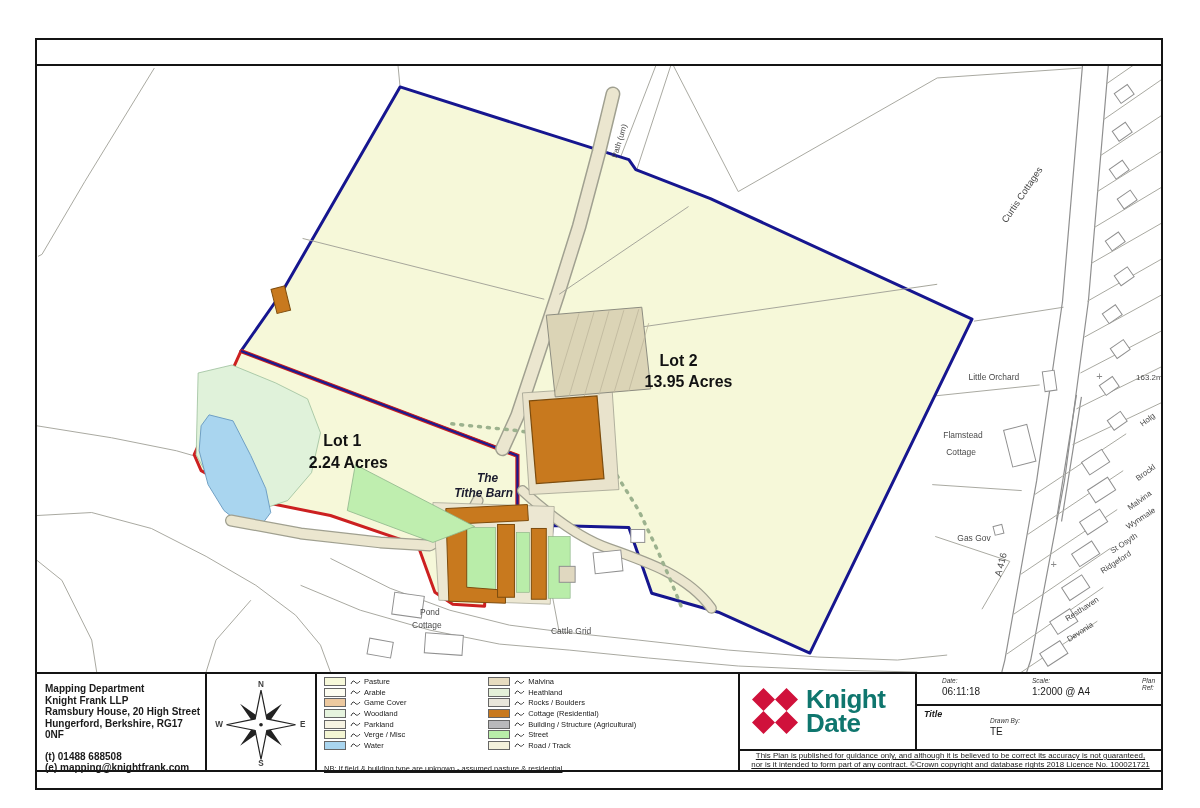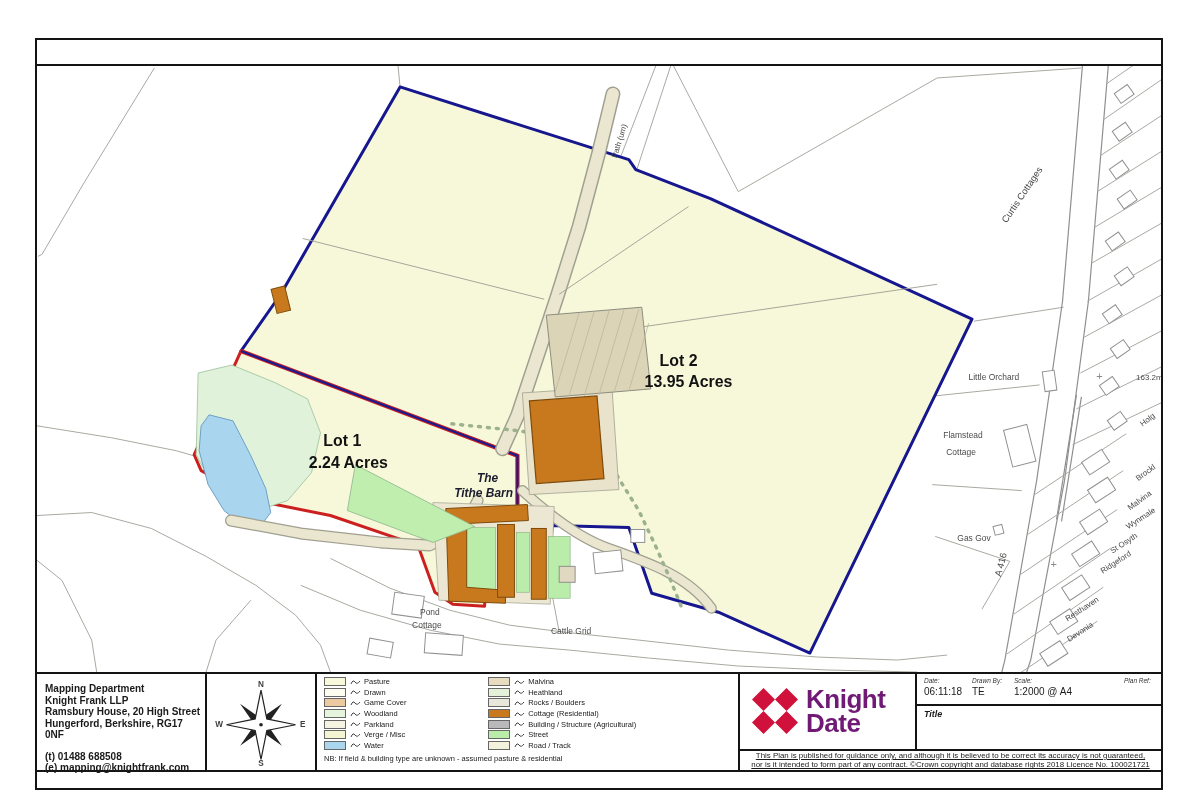--- a/index.html
+++ b/index.html
@@ -19,33 +19,33 @@
   .cell-compass{width:108px;border-right:2px solid #141414;display:flex;align-items:center;justify-content:center;}
   .cell-legend{width:423px;border-right:2px solid #141414;padding:3px 7px 0 7px;box-sizing:border-box;}
   .legend-title{font-size:12px;font-weight:bold;margin-bottom:1px;}
   .legend-cols{display:flex;}
   .legend-col1{width:165px;}
   .legend-col2{width:244px;}
   .legend-row{display:flex;align-items:center;height:9.6px;margin-bottom:1px;}
   .swatch{width:20px;height:7px;border:1px solid #666;margin-right:4px;flex:none;}
   .squig{margin-right:3px;flex:none;display:flex;align-items:center;}
   .legend-label{font-size:7.5px;white-space:nowrap;}
-  .legend-note{font-size:7.5px;margin-top:3px;}
+  .legend-note{font-size:7.5px;margin-top:13px;text-decoration:underline;}
 
   .cell-right{flex:1;display:flex;flex-direction:column;min-width:0;}
   .row-top{display:flex;height:75px;}
   .cell-kf{width:177px;border-right:2px solid #141414;display:flex;align-items:center;
            padding-left:12px;box-sizing:border-box;}
   .kf-text{margin-left:8px;font-size:26px;line-height:24px;font-weight:bold;letter-spacing:-0.5px;}
   .cell-titleblock{flex:1;display:flex;flex-direction:column;min-width:0;}
-  .tb-row1{height:30px;border-bottom:2px solid #141414;display:flex;padding-left:7px;}
+  .tb-row1{height:30px;border-bottom:2px solid #141414;display:flex;padding-left:25px;}
   .tb-field{padding-top:3px;}
   .tb-field .lbl{font-size:6.5px;font-style:italic;color:#333;}
   .tb-field .val{font-size:10px;margin-top:2px;}
-  .f-date{width:48px;}.f-drawn{width:42px;}.f-scale{width:110px;}.f-ref{flex:1;}
+  .f-date{width:48px;}.f-drawn{width:42px;margin-top:40px;}.f-scale{width:110px;}.f-ref{flex:1;}
   .tb-title{flex:1;padding:3px 0 0 7px;font-size:9px;font-weight:bold;font-style:italic;}
   .disclaimer{flex:1;border-top:0;display:flex;flex-direction:column;align-items:center;
               justify-content:center;font-size:7.9px;line-height:9.6px;text-align:center;}
 
   text{font-family:"Liberation Sans",sans-serif;fill:#3d3d3d;}
   .t-lot{font-size:16px;font-weight:bold;fill:#121212;}
   .t-barn{font-size:12px;font-weight:bold;font-style:italic;fill:#1b1b2e;}
   .t-sm{font-size:8.5px;fill:#4a4a4a;}
   .t-xs{font-size:8px;fill:#4a4a4a;}
   .t-road{font-size:9.5px;fill:#474747;}
@@ -275,21 +275,21 @@
               </span>
             <span class="legend-label">Pasture</span>
           </div>
           <div class="legend-row">
             <span class="swatch" style="background:#fdfdf0"></span>
             <span class="squig">
                 <svg width="11" height="8">
                   <path d="M1,6 Q3,1 5,4 T10,3" fill="none" stroke="#444" stroke-width="1"></path>
                 </svg>
               </span>
-            <span class="legend-label">Drawn</span>
+            <span class="legend-label">Arable</span>
           </div>
           <div class="legend-row">
             <span class="swatch" style="background:#edc99f"></span>
             <span class="squig">
                 <svg width="11" height="8">
                   <path d="M1,6 Q3,1 5,4 T10,3" fill="none" stroke="#444" stroke-width="1"></path>
                 </svg>
               </span>
             <span class="legend-label">Game Cover</span>
           </div>
@@ -401,21 +401,21 @@
 
     <div class="cell-right">
       <div class="row-top">
         <div class="cell-kf">
           <svg width="46" height="46" viewBox="0 0 46 46">
             <polygon points="11.5,0 23,11.5 11.5,23 0,11.5" fill="#d0113b"></polygon>
             <polygon points="34.5,0 46,11.5 34.5,23 23,11.5" fill="#d0113b"></polygon>
             <polygon points="11.5,23 23,34.5 11.5,46 0,34.5" fill="#d0113b"></polygon>
             <polygon points="34.5,23 46,34.5 34.5,46 23,34.5" fill="#d0113b"></polygon>
           </svg>
-          <div class="kf-text" style="color:#701a75">
+          <div class="kf-text" style="color:#0f766e">
             <div>Knight</div>
             <div>Date</div>
           </div>
         </div>
         <div class="cell-titleblock">
           <div class="tb-row1">
             <div class="tb-field f-date">
               <div class="lbl">Date:</div>
               <div class="val">06:11:18</div>
             </div>

